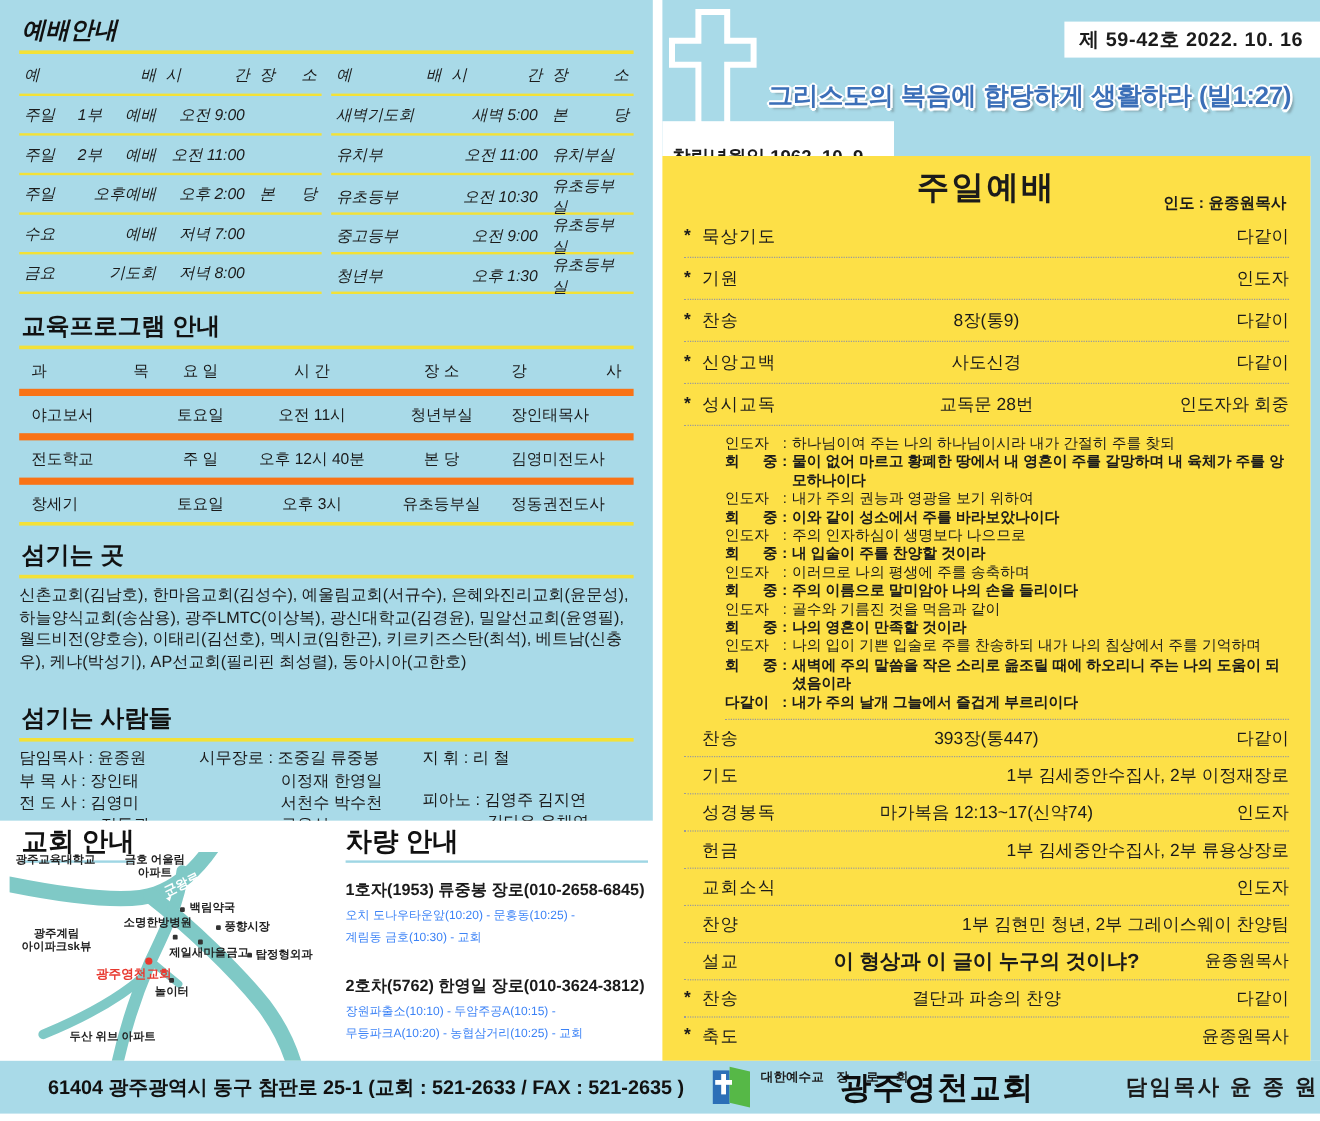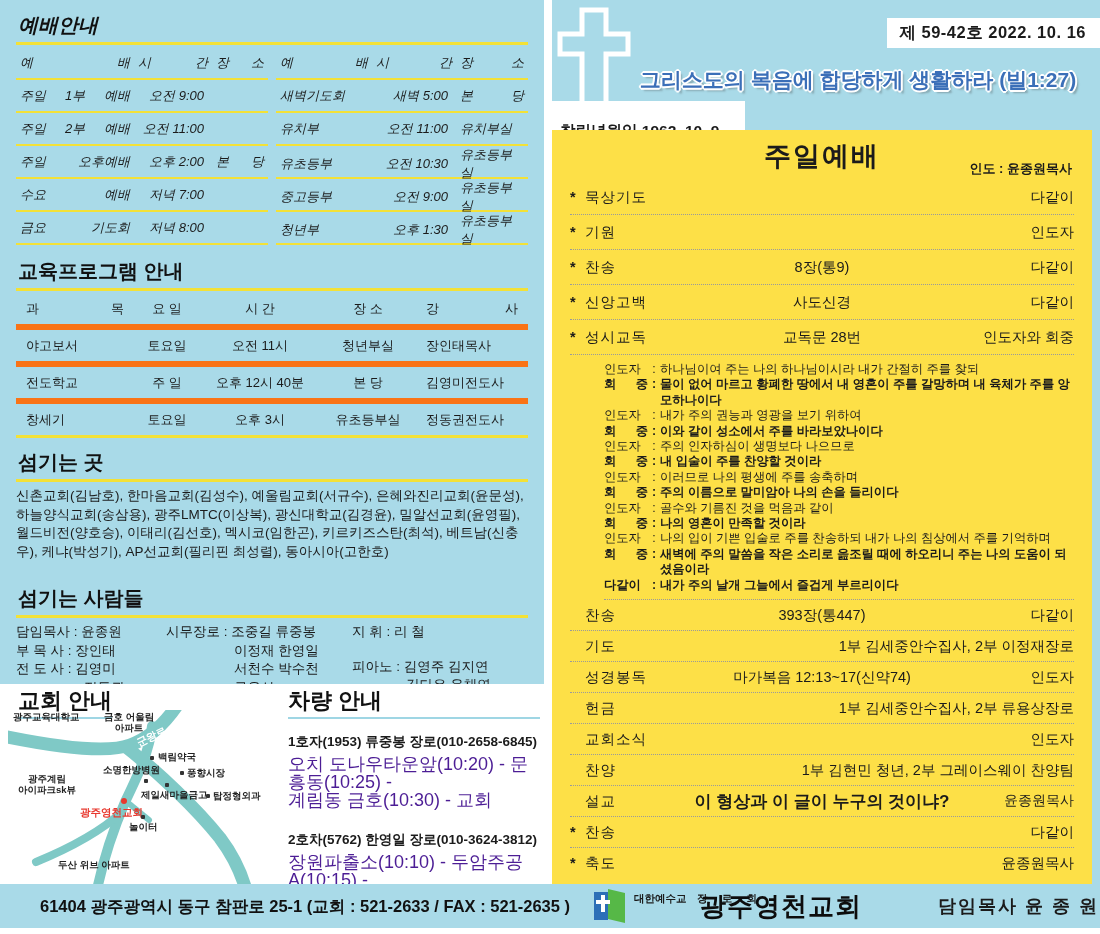--- a/index.html
+++ b/index.html
@@ -55,21 +55,21 @@
           white-space:pre-line;text-align:center;}
   .mroad{position:absolute;font-size:10.5px;font-weight:700;color:#fff;white-space:nowrap;}
   .mdot{position:absolute;width:4px;height:4px;background:#333;border-radius:1px;}
   .mdot.red{width:6px;height:6px;background:#e8392f;border-radius:50%;}
   .mlabel.red{color:#e8392f;font-size:10.5px;}
 
   .vehicle-box{position:absolute;left:288px;top:0;width:252px;}
   .vh-heading{margin-top:2px;}
   .bus{margin-top:14px;}
   .bus-title{font-size:13.5px;font-weight:700;white-space:nowrap;}
-  .bus-route{font-size:18px;line-height:18px;margin-top:4px;white-space:pre-line;color:#4c1d95;}
+  .bus-route{font-size:10px;line-height:18px;margin-top:4px;white-space:pre-line;color:#3b82f6;}
 
   
   .right-header{position:absolute;left:552px;top:0;width:548px;height:130px;background:#a9dae8;}
   .cross-icon{position:absolute;left:4px;top:6px;}
   .issue-box{position:absolute;right:0;top:18px;background:#fff;padding:4px 14px 4px 12px;
              font-size:16.5px;font-weight:700;letter-spacing:0.5px;}
   .slogan{position:absolute;left:70px;right:6px;top:66px;text-align:center;
           font-size:21px;font-weight:700;color:#3b6fb8;
           text-shadow:-2px 0 0 #fff,2px 0 0 #fff,0 -2px 0 #fff,0 2px 0 #fff,
                       -1px -1px 0 #fff,1px -1px 0 #fff,-1px 1px 0 #fff,1px 1px 0 #fff,
@@ -472,20 +472,21 @@
       </div>
       <div class="orow sermon">
         <span class="ostar"></span>
         <span class="olabel">설교</span>
         <span class="ocenter">이 형상과 이 글이 누구의 것이냐?</span>
         <span class="oright">윤종원목사</span>
       </div>
       <div class="orow">
         <span class="ostar">*</span>
         <span class="olabel">찬송</span>
+        <span class="ocenter">결단과 파송의 찬양</span>
         <span class="oright">다같이</span>
       </div>
       <div class="orow" style="border-bottom:none;">
         <span class="ostar">*</span>
         <span class="olabel">축도</span>
         <span class="ocenter"></span>
         <span class="oright">윤종원목사</span>
       </div>
     </div>
 

